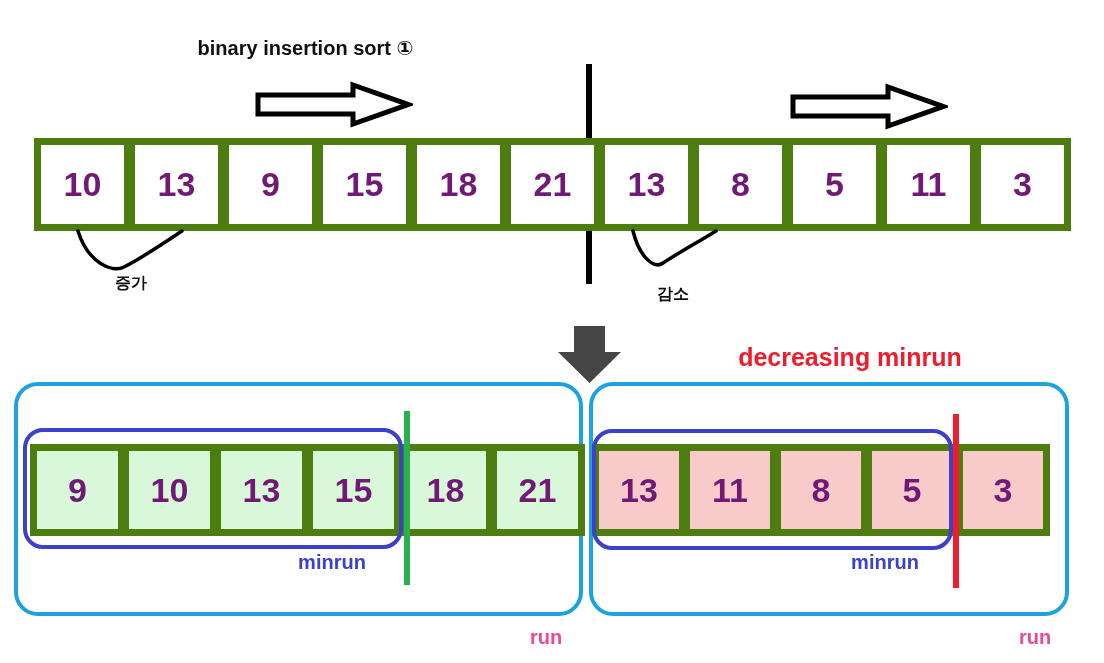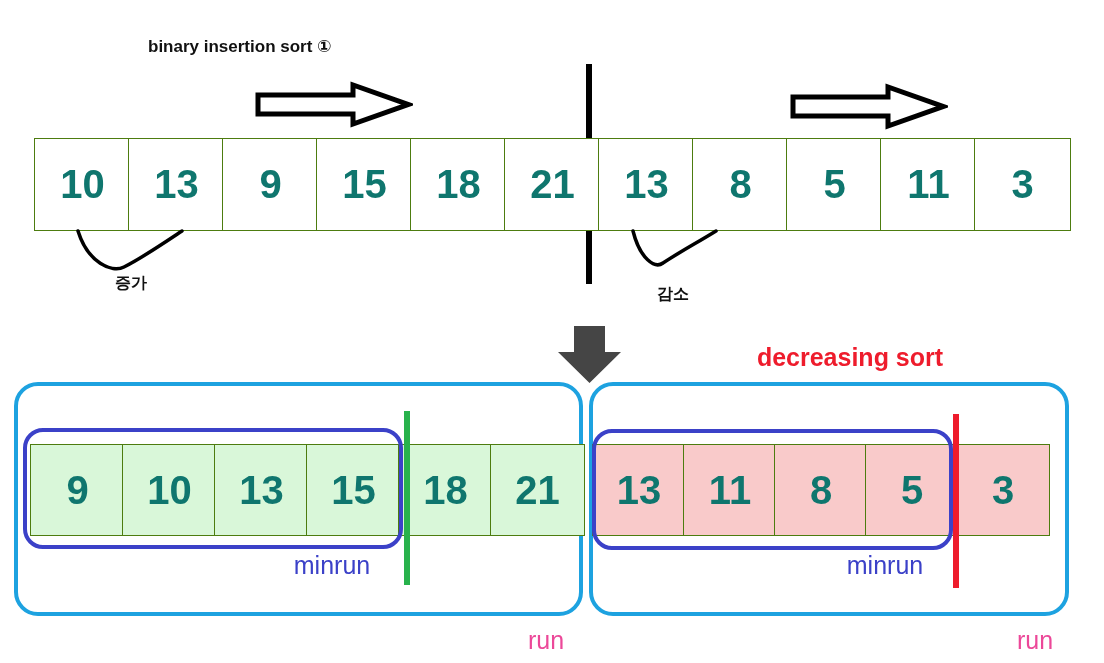--- a/index.html
+++ b/index.html
@@ -1,49 +1,49 @@
 <!DOCTYPE html>
 <html><head>
 <meta charset="utf-8">
 <style>
   html,body{margin:0;padding:0;background:#ffffff;}
   #stage{
     position:relative;width:1104px;height:663px;background:#ffffff;
     font-family:"Liberation Sans","DejaVu Sans",sans-serif;overflow:hidden;
   }
   .abs{position:absolute;}
-  .title{font-size:17px;font-weight:bold;color:#111;white-space:nowrap;}
+  .title{font-size:20px;font-weight:bold;color:#111;text-align:center;white-space:nowrap;}
   .chunk-label{font-size:25px;font-weight:bold;text-align:center;white-space:nowrap;}
   .green-text{color:#28b24c;}
   .red-text{color:#ee1c2c;}
   .blue-text{color:#3b41c8;}
   .cyan-text{color:#ec4899;}
   .kr-label{font-size:16px;font-weight:bold;color:#111;text-align:center;}
   .row{display:flex;}
   .cell{
-    box-sizing:border-box;height:93px;border:1px solid #4d7c0f;background:#fff;
+    box-sizing:border-box;height:93px;border:7px solid #4d7c0f;background:#fff;
     display:flex;align-items:center;justify-content:center;
-    font-size:40px;font-weight:bold;color:#0f766e;
+    font-size:34px;font-weight:bold;color:#701a75;
   }
   .cell + .cell{margin-left:-3px;}
   .cell.top{width:97px;}
   .cell.greenfill{width:95px;height:92px;background:#d9f7d9;}
   .cell.pinkfill{width:94px;height:92px;background:#f9caca;}
   .divider{background:#000;}
   .runbox{
     box-sizing:border-box;border:4px solid #1da2e0;border-radius:24px;background:transparent;
   }
   .minrunbox{
     box-sizing:border-box;border:4px solid #3b41c8;border-radius:20px;background:transparent;
     pointer-events:none;
   }
   .vline{width:6px;}
   .vline.green{background:#28b24c;}
   .vline.red{background:#ee1c2c;}
-  .small-label{font-size:25px;font-weight:normal;text-align:center;white-space:nowrap;}
+  .small-label{font-size:20px;font-weight:bold;text-align:center;white-space:nowrap;}
 </style>
 </head>
 <body>
 
 <div id="stage">
 
   <div class="abs title" style="left:148px;top:36px;width:315px;">binary insertion sort ①</div>
 
   <svg class="abs" style="left:255px;top:81px;" width="158" height="47" viewBox="0 0 158 47">
     <polygon points="3,14 98,14 98,4 153,23.5 98,43 98,33 3,33" fill="#ffffff" stroke="#000000" stroke-width="5" stroke-linejoin="miter"></polygon>
@@ -75,21 +75,21 @@
 
   <svg class="abs" style="left:628px;top:229px;" width="92" height="44" viewBox="0 0 92 44">
     <path d="M5,2 C12,30 27,40 35,34 C50,24 72,12 88,2" fill="none" stroke="#000" stroke-width="3.5" stroke-linecap="round"></path>
   </svg>
   <div class="abs kr-label" style="left:640px;top:284px;width:66px;">감소</div>
 
   <svg class="abs" style="left:558px;top:326px;" width="63" height="57" viewBox="0 0 63 57">
     <polygon points="16,0 47,0 47,26 63,26 31.5,57 0,26 16,26" fill="#454545"></polygon>
   </svg>
 
-  <div class="abs chunk-label red-text" style="left:700px;top:343px;width:300px;">decreasing sort</div>
+  <div class="abs chunk-label red-text" style="left:700px;top:343px;width:300px;">decreasing minrun</div>
 
   <div class="abs runbox" style="left:14px;top:382px;width:569px;height:234px;"></div>
   <div class="abs runbox" style="left:589px;top:382px;width:480px;height:234px;"></div>
 
   <div class="abs row" style="left:30px;top:444px;">
     <div class="cell greenfill">9</div>
     <div class="cell greenfill">10</div>
     <div class="cell greenfill">13</div>
     <div class="cell greenfill">15</div>
     <div class="cell greenfill">18</div>

